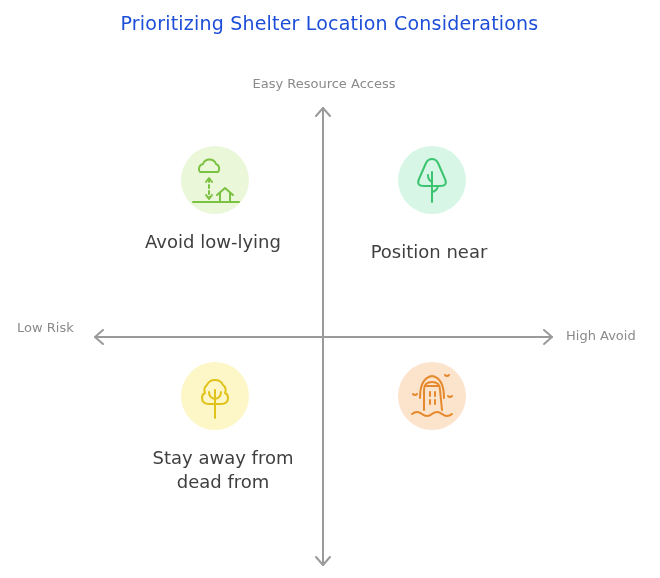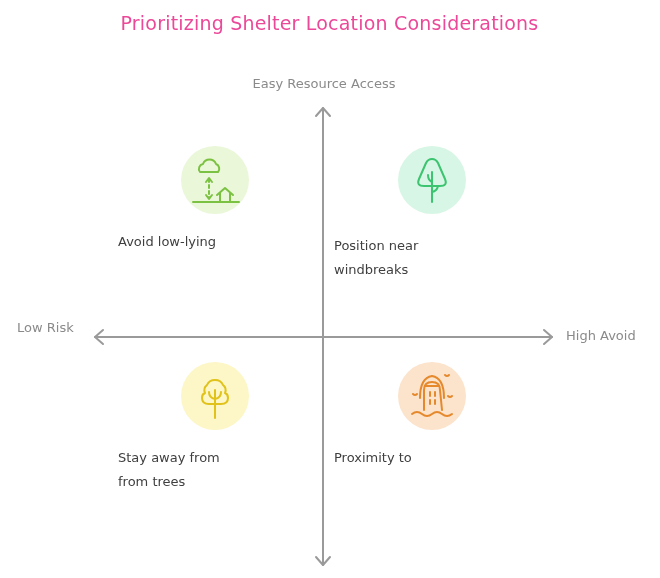--- a/index.html
+++ b/index.html
@@ -1,27 +1,27 @@
 <!DOCTYPE html>
 <html><head>
 <meta charset="utf-8">
 <style>
   html, body { margin: 0; padding: 0; background: #ffffff; }
   body { width: 660px; height: 578px; position: relative; overflow: hidden;
          font-family: "DejaVu Sans", sans-serif; color: #444; }
   .title { position: absolute; left: 0; width: 659px; top: 12px; text-align: center;
-           font-size: 19px; color: #ec4899; letter-spacing: 0.2px; }
+           font-size: 19px; color: #1d4ed8; letter-spacing: 0.2px; }
   .axis-label { position: absolute; font-size: 13px; color: #8a8a8a; white-space: nowrap; }
   #axis-top-label { left: 0; width: 648px; text-align: center; top: 76px; }
   #axis-left-label { left: 17px; top: 320px; }
   #axis-right-label { left: 566px; top: 328px; }
   svg.axes { position: absolute; left: 0; top: 0; }
   .icon-circle { position: absolute; width: 68px; height: 68px; border-radius: 50%; }
   .icon-circle svg { position: absolute; left: 0; top: 0; }
-  .q-text { position: absolute; width: 190px; font-size: 13px;
+  .q-text { position: absolute; width: 190px; text-align: center; font-size: 18px;
             line-height: 24px; color: #3f3f3f; }
 </style>
 </head>
 <body>
 
 <div class="title">Prioritizing Shelter Location Considerations</div>
 
 <svg class="axes" width="660" height="578">
   <g stroke="#9a9a9a" stroke-width="2" fill="none" stroke-linecap="round" stroke-linejoin="round">
     <line x1="323" y1="108" x2="323" y2="565"></line>
@@ -58,52 +58,50 @@
 <div class="icon-circle" style="left:398px; top:146px; background:#d8f6e5;">
   <svg width="68" height="68" viewBox="0 0 68 68">
     <g stroke="#3cc470" stroke-width="2" fill="none" stroke-linecap="round" stroke-linejoin="round">
       <path d="M34 13 Q30 13 28 17 L21 33 Q18 40 26 40 L42 40 Q50 40 47 33 L40 17 Q38 13 34 13 Z"></path>
       <line x1="34" y1="26" x2="34" y2="56"></line>
       <path d="M34 36 Q30 34 30 29"></path>
       <path d="M34 46 Q39 45 40 40"></path>
     </g>
   </svg>
 </div>
-<div class="q-text" style="left:334px; top:234px;">
+<div class="q-text" style="left:334px; top:240px;">
   <div>Position near</div>
-  <div>windbreaks</div>
 </div>
 
 <div class="icon-circle" style="left:181px; top:362px; background:#fdf6c6;">
   <svg width="68" height="68" viewBox="0 0 68 68">
     <g stroke="#e0c21a" stroke-width="2" fill="none" stroke-linecap="round" stroke-linejoin="round">
       <path d="M28 42 Q21 42 21 36 Q21 32 24 31 Q22 26 26 23 Q28 18 34 18 Q40 18 42 23 Q46 26 44 31 Q47 32 47 36 Q47 42 40 42 Z"></path>
       <line x1="34" y1="28" x2="34" y2="56"></line>
       <path d="M34 37 Q28 36 28 30"></path>
       <path d="M34 37 Q40 36 40 30"></path>
     </g>
   </svg>
 </div>
-<div class="q-text" style="left:118px; top:446px;">
+<div class="q-text" style="left:128px; top:446px;">
   <div>Stay away from</div>
-  <div>from trees</div>
+  <div>dead from</div>
 </div>
 
 <div class="icon-circle" style="left:398px; top:362px; background:#fbe3cc;">
   <svg width="68" height="68" viewBox="0 0 68 68">
     <g stroke="#e5892c" stroke-width="2" fill="none" stroke-linecap="round" stroke-linejoin="round">
       <path d="M22 36 Q22 16 34 14 Q46 16 46 36"></path>
       <path d="M26 48 L26 28 Q26 20 34 20 Q42 20 42 28 L44 48"></path>
       <line x1="27" y1="24" x2="41" y2="24"></line>
       <line x1="32" y1="30" x2="32" y2="34"></line>
       <line x1="37" y1="30" x2="37" y2="34"></line>
       <line x1="32" y1="38" x2="32" y2="42"></line>
       <line x1="37" y1="38" x2="37" y2="42"></line>
       <path d="M14 52 Q19 48 24 52 Q29 56 34 52 Q39 48 44 52 Q49 56 54 52"></path>
       <path d="M15 32 Q17 34 19 32"></path>
       <path d="M47 13 Q49 15 51 13"></path>
       <path d="M50 34 Q52 36 54 34"></path>
     </g>
   </svg>
 </div>
 <div class="q-text" style="left:334px; top:446px;">
-  <div>Proximity to</div>
 </div>
 
 </body></html>

